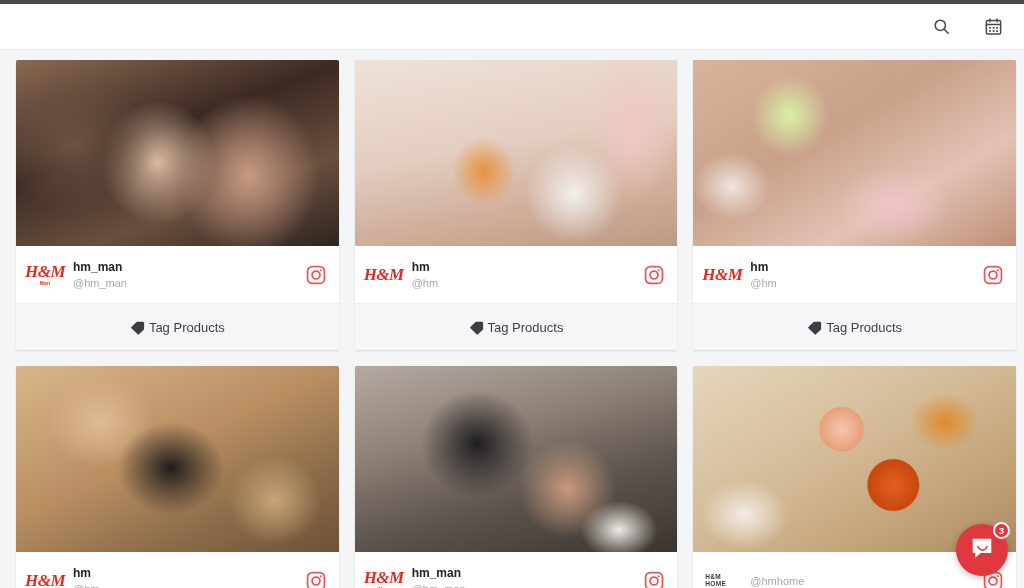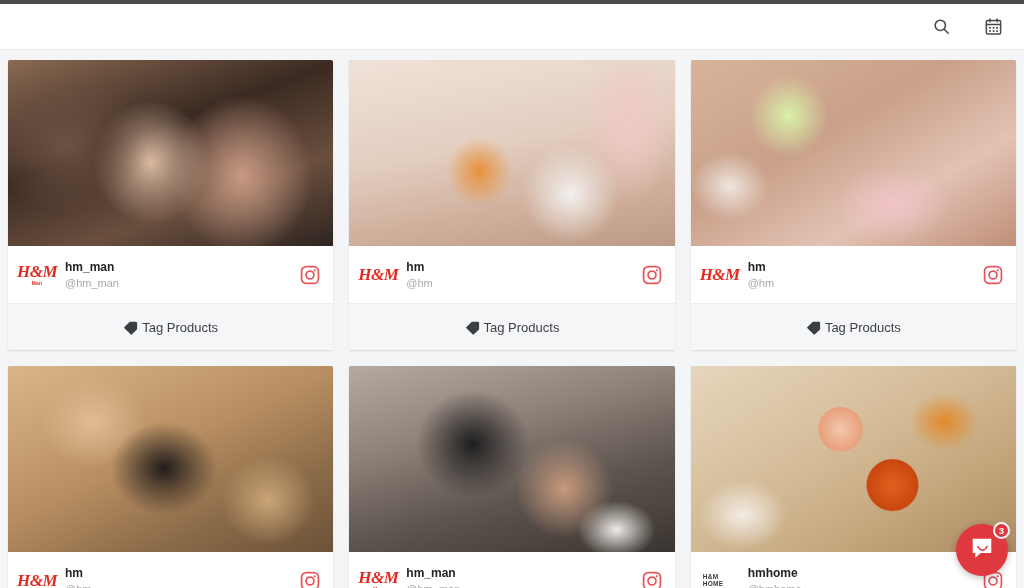--- a/index.html
+++ b/index.html
@@ -42,20 +42,21 @@
     justify-content: center;
     cursor: pointer;
     color: #4a4a4a;
   }
 
   
   .grid-wrap {
     padding: 10px 8px 0 8px;
     height: 538px;
     overflow: hidden;
+    margin-left: 8px;
   }
   .grid {
     display: grid;
     grid-template-columns: repeat(3, 1fr);
     gap: 16px;
   }
 
   .card {
     background: #ffffff;
     border-radius: 2px;
@@ -399,21 +400,20 @@
           radial-gradient(circle 30px at 46% 34%, #f3c7ae 0%, #e8a07c 72%, transparent 76%),
           radial-gradient(ellipse 18% 26% at 78% 30%, #e28a2a 0%, transparent 60%),
           radial-gradient(ellipse 22% 30% at 16% 80%, #f2ece4 0%, transparent 62%),
           linear-gradient(150deg,#e6d6bd 0%,#d4bb97 45%,#c2a379 75%,#a98a62 100%)"></div>
       </div>
       <div class="account-row">
         <div class="avatar home-mark">
           <span>H&amp;M HOME</span>
         </div>
         <div class="account-names">
-          <div class="account-name">hmhome</div>
           <div class="account-handle">@hmhome</div>
         </div>
         <div class="ig-btn">
           <svg width="22" height="22" viewBox="0 0 24 24" fill="none" stroke="currentColor" stroke-width="1.9">
             <rect x="2.8" y="2.8" width="18.4" height="18.4" rx="5.2"></rect>
             <circle cx="12" cy="12" r="4.3"></circle>
             <circle cx="17.2" cy="6.8" r="1.15" fill="currentColor" stroke="none"></circle>
           </svg>
         </div>
       </div>

